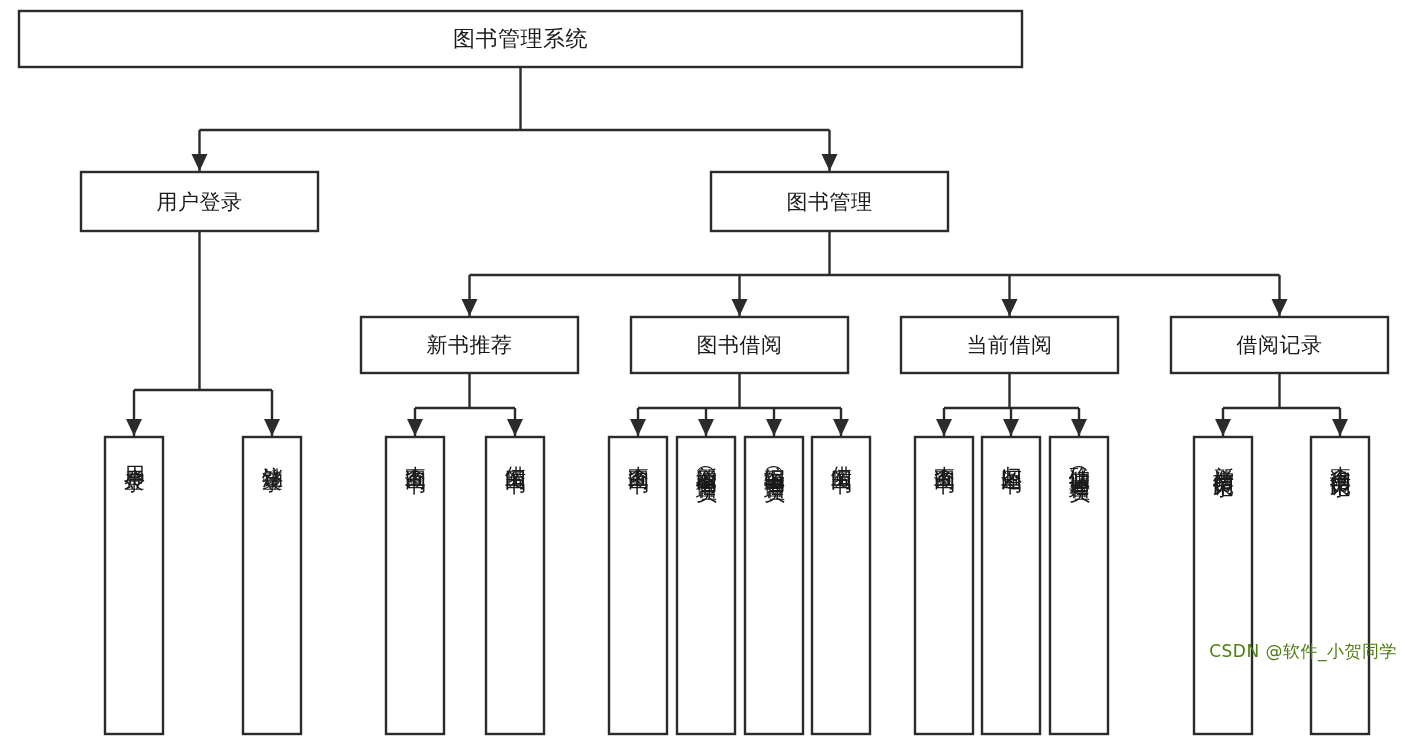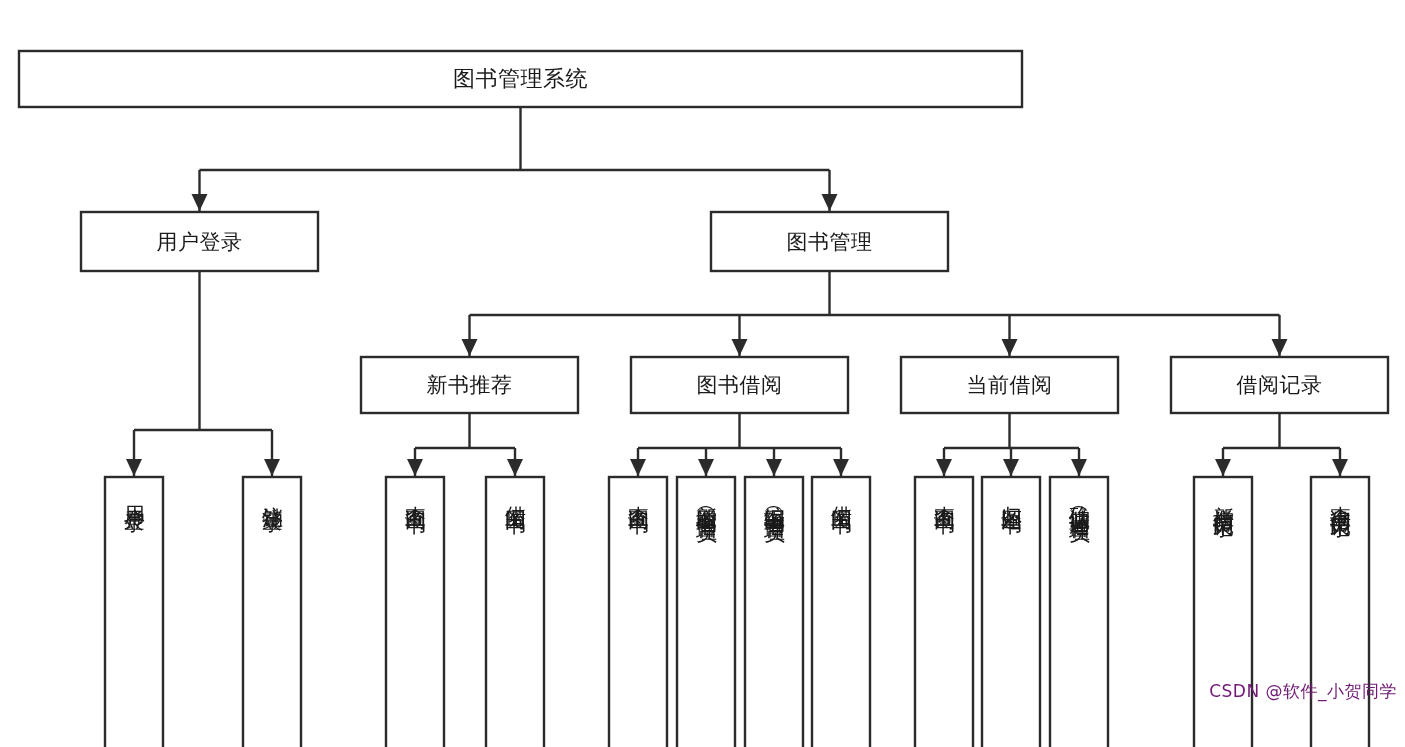--- a/index.html
+++ b/index.html
@@ -12,21 +12,20 @@
     width: 1405px;
     height: 747px;
     overflow: hidden;
     font-family: "DejaVu Sans", "Liberation Sans", sans-serif;
   }
   #diagram-root {
     position: relative;
     width: 1405px;
     height: 669px;
     background: #ffffff;
-    margin-top: 40px;
   }
   svg.diagram-canvas {
     position: absolute;
     left: 0;
     top: 0;
     width: 1405px;
     height: 747px;
     display: block;
   }
   .node-box {
@@ -76,21 +75,21 @@
     color: #1a1a1a;
     letter-spacing: 2.5px;
     white-space: nowrap;
   }
   .watermark {
     position: absolute;
     right: 8px;
     bottom: 6px;
     font-family: "DejaVu Sans", "Liberation Sans", sans-serif;
     font-size: 17px;
-    color: #701a75;
+    color: #4d7c0f;
     letter-spacing: 0.5px;
     user-select: none;
   }
 </style>
 </head>
 <body>
 
 <div id="diagram-root">
 
   <svg class="diagram-canvas" viewBox="0 0 1405 747">

